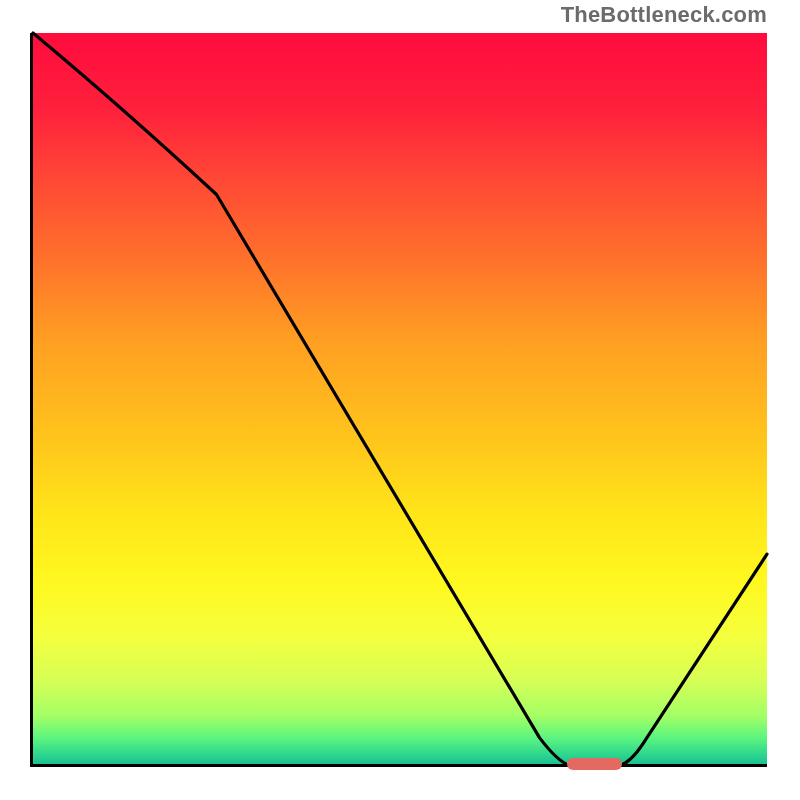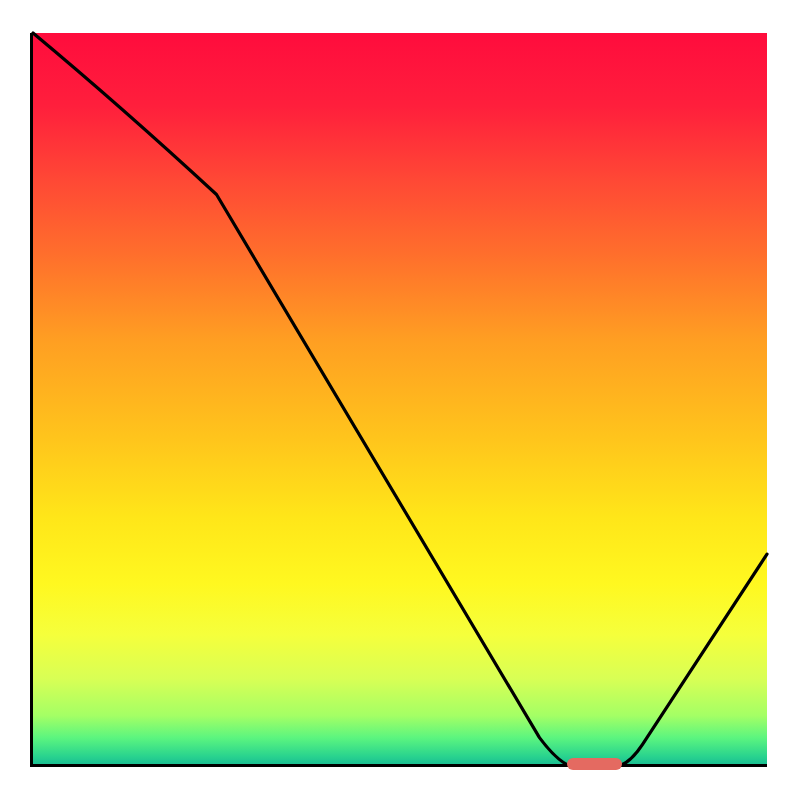--- a/index.html
+++ b/index.html
@@ -87,13 +87,14 @@
   <div class="gradient-bg"></div>
   <div class="left-axis"></div>
   <div class="bottom-axis"></div>
 
   <svg class="curve" viewBox="0 0 734 734" preserveAspectRatio="none">
     <path id="curve-path" fill="none" stroke="#000" stroke-width="3.2" stroke-linejoin="round" stroke-linecap="round" d="M 0 0 Q 88.08 73.39999999999998 183.5 161.48000000000002 L 506.46 704.64 Q 528.48 734 543.16 734 L 579.86 734 Q 594.5400000000001 734 609.22 711.98 L 734 521.14"></path>
   </svg>
 
   <div id="marker" class="marker" style="left: 566.985px; top: 758.128px; width: 55.05px; height: 11.744px; background: rgb(228, 106, 97);"></div>
 
+  <div class="watermark">TheBottleneck.com</div>
 </div>
 
 </body></html>

